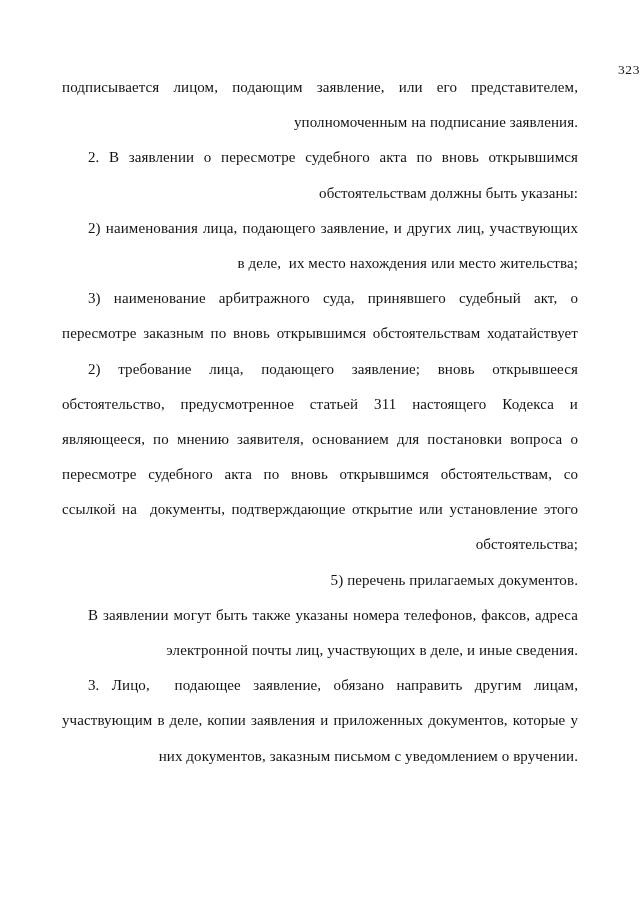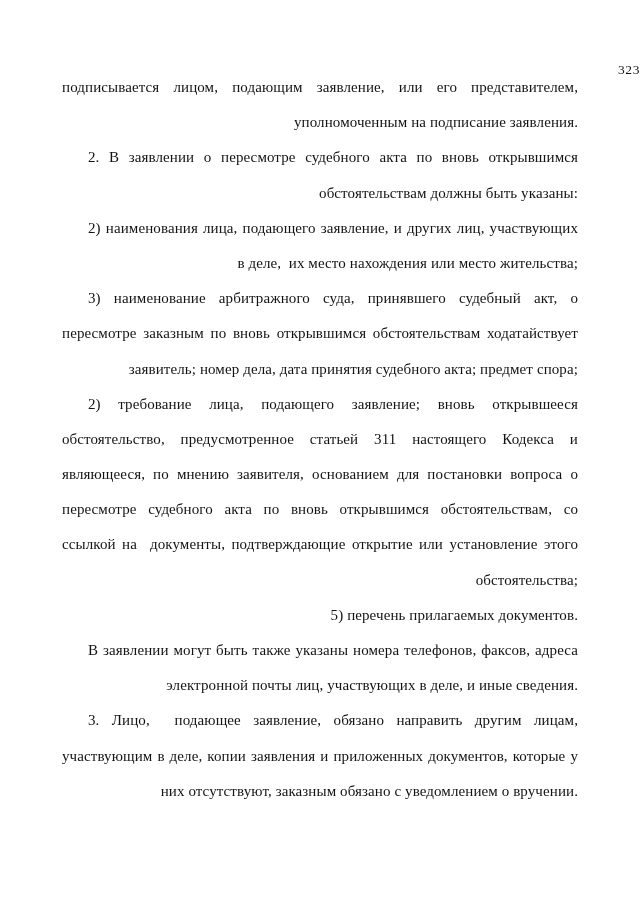--- a/index.html
+++ b/index.html
@@ -56,27 +56,26 @@
   <div class="page-number">323</div>
   <div class="text-block">
       <div class="line just">подписывается лицом, подающим заявление, или его представителем,</div>
       <div class="line">уполномоченным на подписание заявления.</div>
       <div class="line indent just">2. В заявлении о пересмотре судебного акта по вновь открывшимся</div>
       <div class="line">обстоятельствам должны быть указаны:</div>
       <div class="line indent just">2) наименования лица, подающего заявление, и других лиц, участвующих</div>
       <div class="line">в деле,&nbsp; их место нахождения или место жительства;</div>
       <div class="line indent just">3) наименование арбитражного суда, принявшего судебный акт, о</div>
       <div class="line just">пересмотре заказным по вновь открывшимся обстоятельствам ходатайствует</div>
-      <div class="line">заявитель; номер дела, дата принятия судебного акта; предмет спора;</div>
       <div class="line indent just">2) требование лица, подающего заявление; вновь открывшееся</div>
       <div class="line just">обстоятельство, предусмотренное статьей 311 настоящего Кодекса и</div>
       <div class="line just">являющееся, по мнению заявителя, основанием для постановки вопроса о</div>
       <div class="line just">пересмотре судебного акта по вновь открывшимся обстоятельствам, со</div>
       <div class="line just">ссылкой на&nbsp; документы, подтверждающие открытие или установление этого</div>
       <div class="line">обстоятельства;</div>
       <div class="line indent">5) перечень прилагаемых документов.</div>
       <div class="line indent just">В заявлении могут быть также указаны номера телефонов, факсов, адреса</div>
       <div class="line">электронной почты лиц, участвующих в деле, и иные сведения.</div>
       <div class="line indent just">3. Лицо,&nbsp; подающее заявление, обязано направить другим лицам,</div>
       <div class="line just">участвующим в деле, копии заявления и приложенных документов, которые у</div>
-      <div class="line">них отсутствуют, заказным обязано с уведомлением о вручении.</div>
+      <div class="line">них документов, заказным письмом с уведомлением о вручении.</div>
     </div>
 </div>
 
 </body></html>

